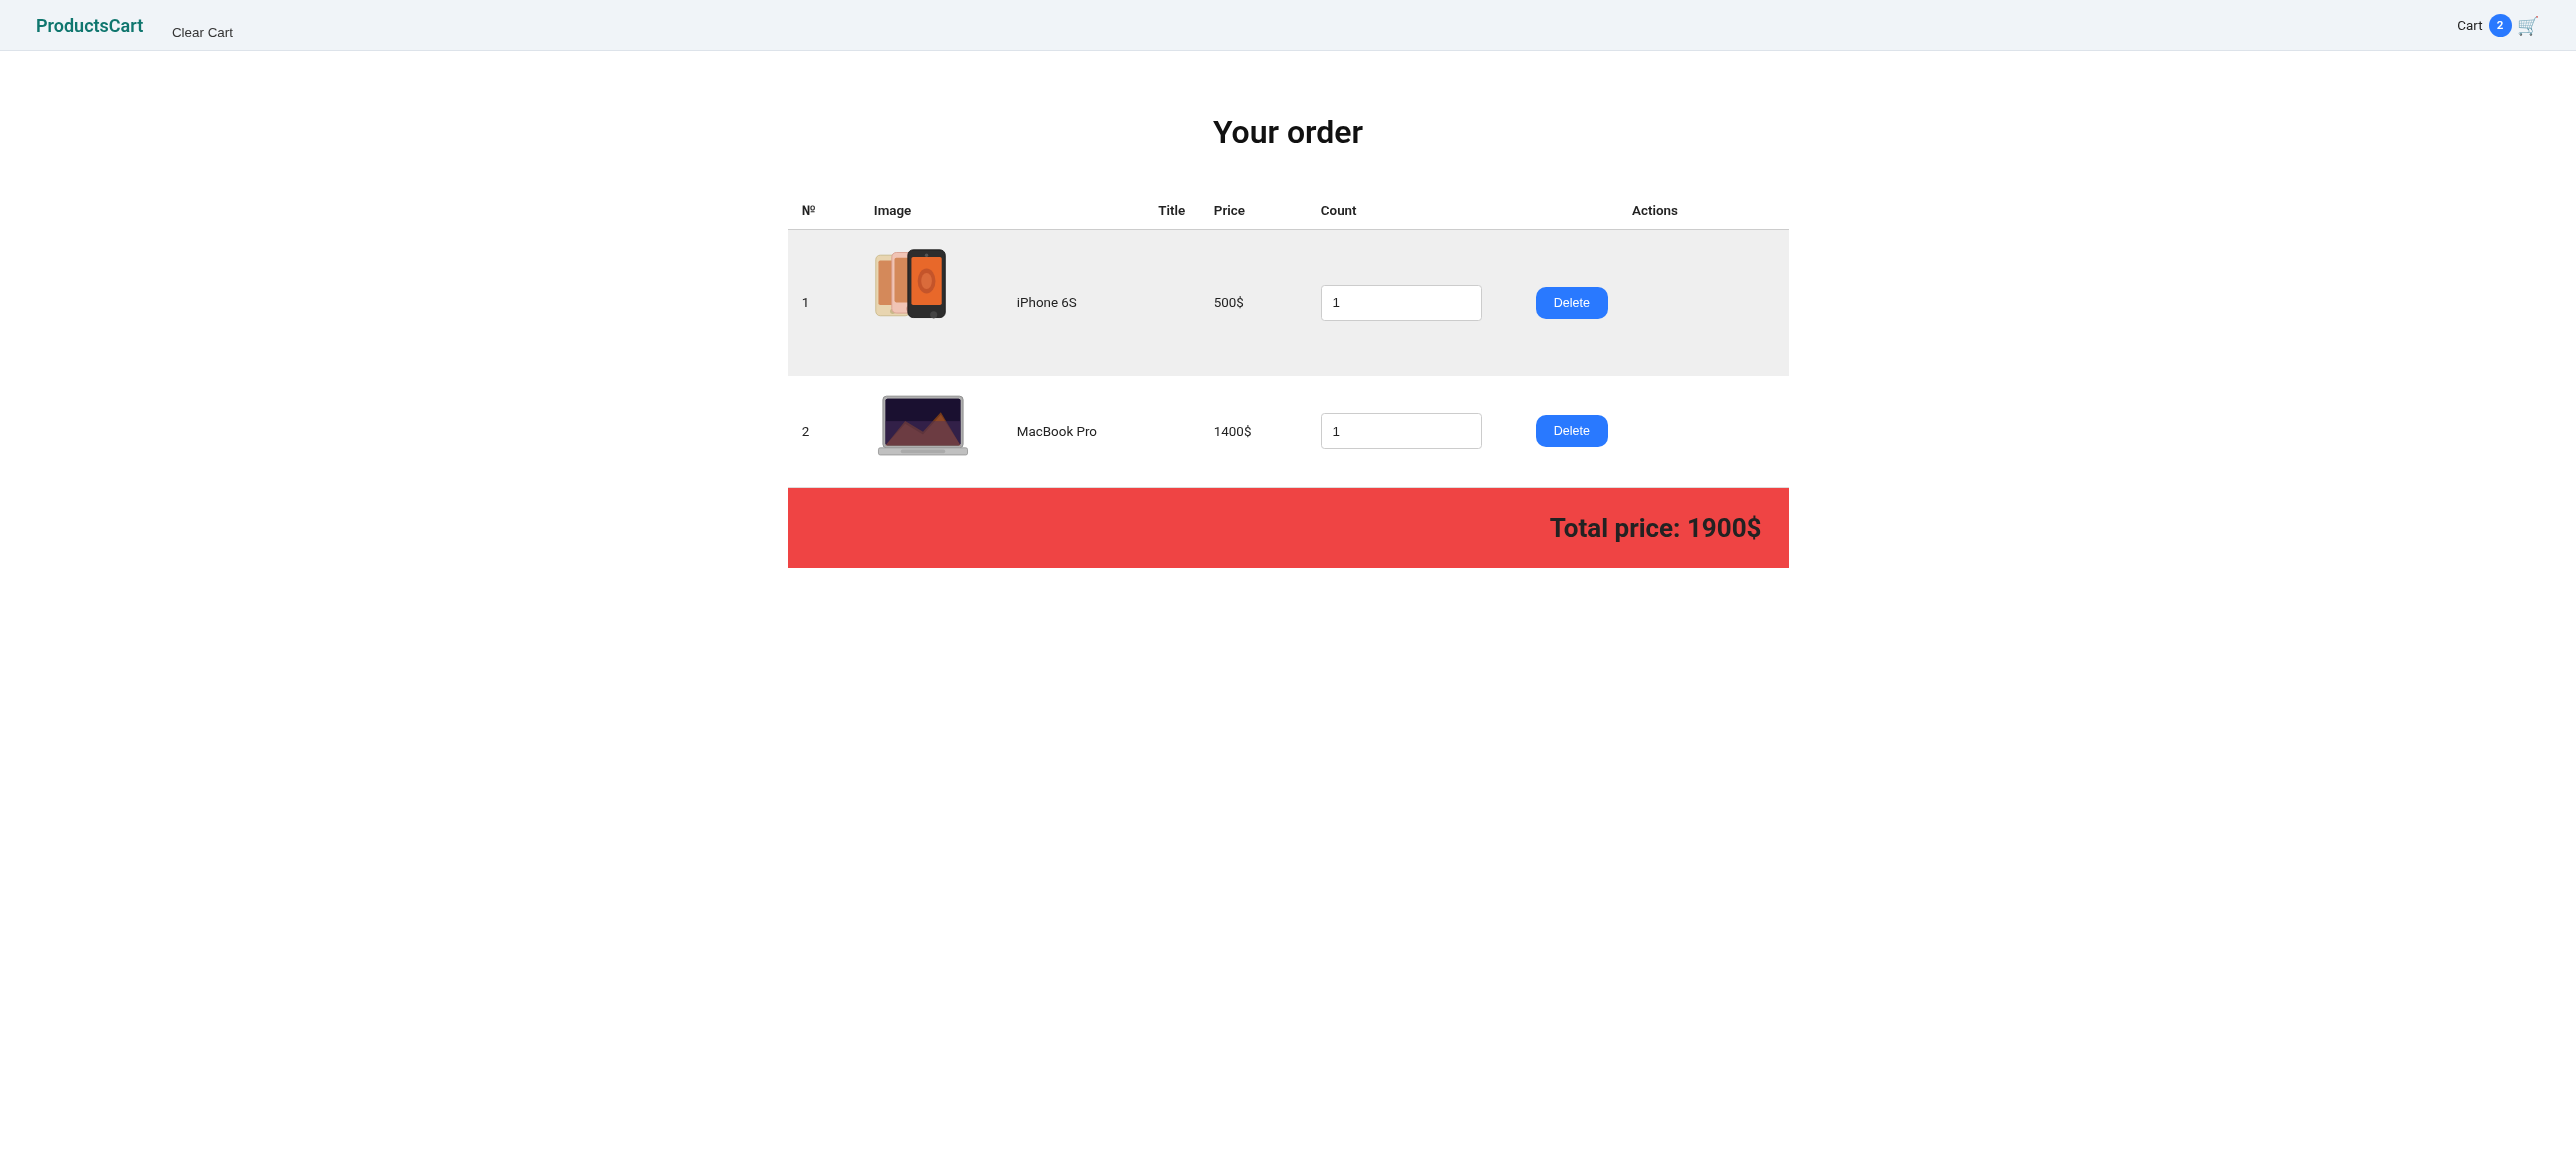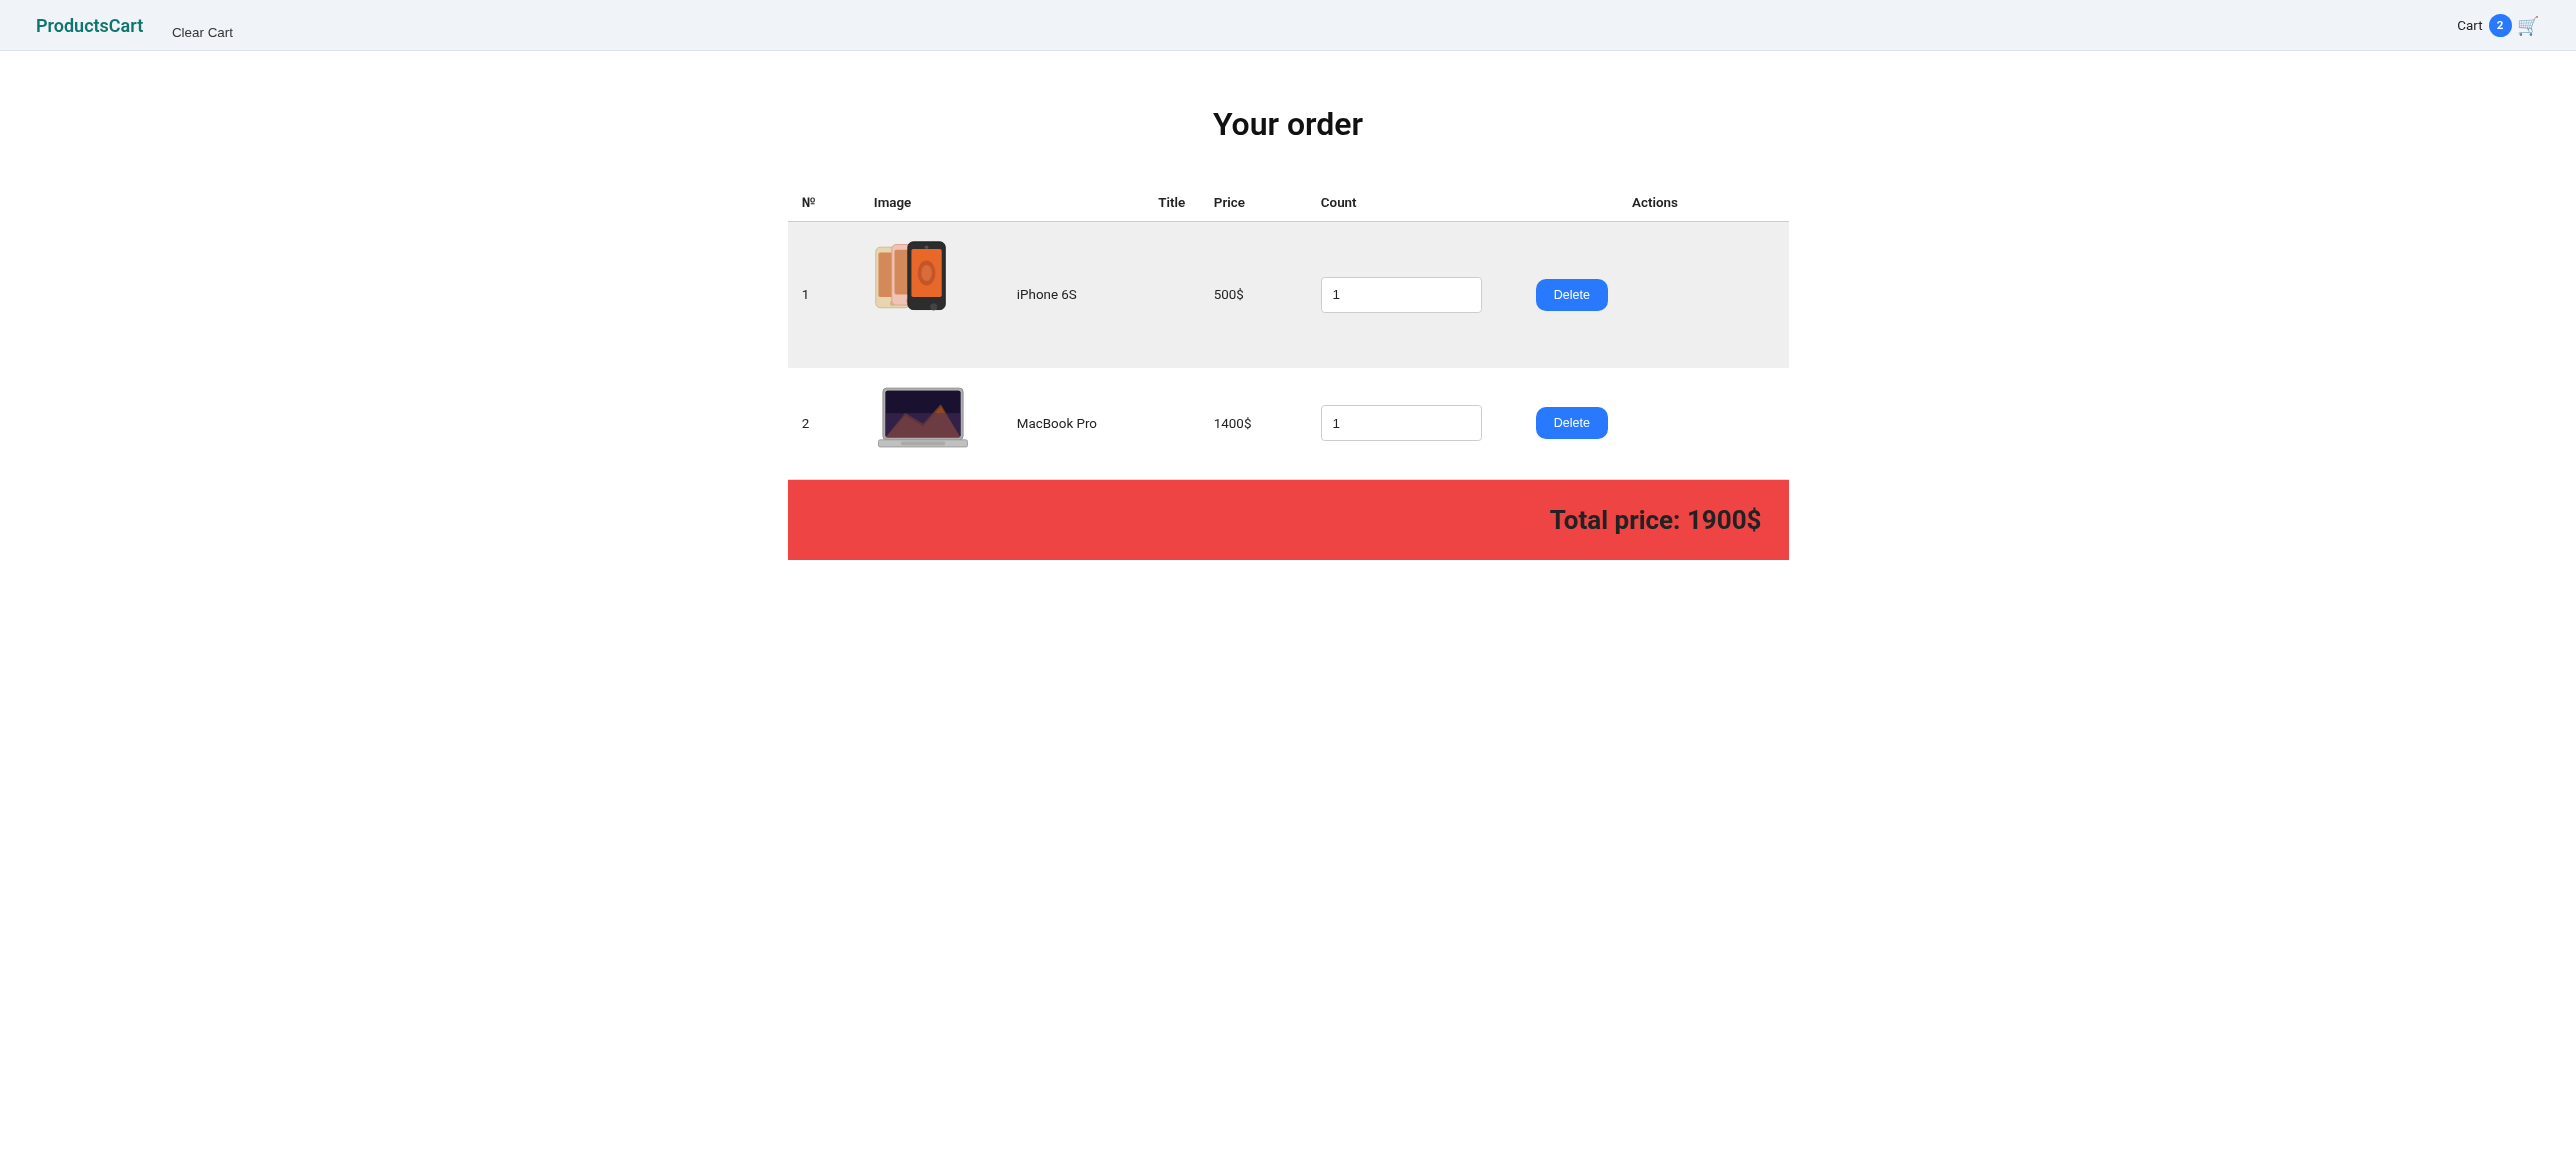--- a/index.html
+++ b/index.html
@@ -53,21 +53,21 @@
       font-weight: 600;
     }
     .cart-icon {
       font-size: 18px;
       color: #333;
     }
 
     
     .page {
       max-width: 1073px;
-      margin: 0 auto;
+      margin: 8px auto;
       padding: 54px 36px 72px;
     }
     .page-title {
       text-align: center;
       font-size: 32px;
       font-weight: 600;
       color: #111;
       margin-bottom: 43px;
     }
 

